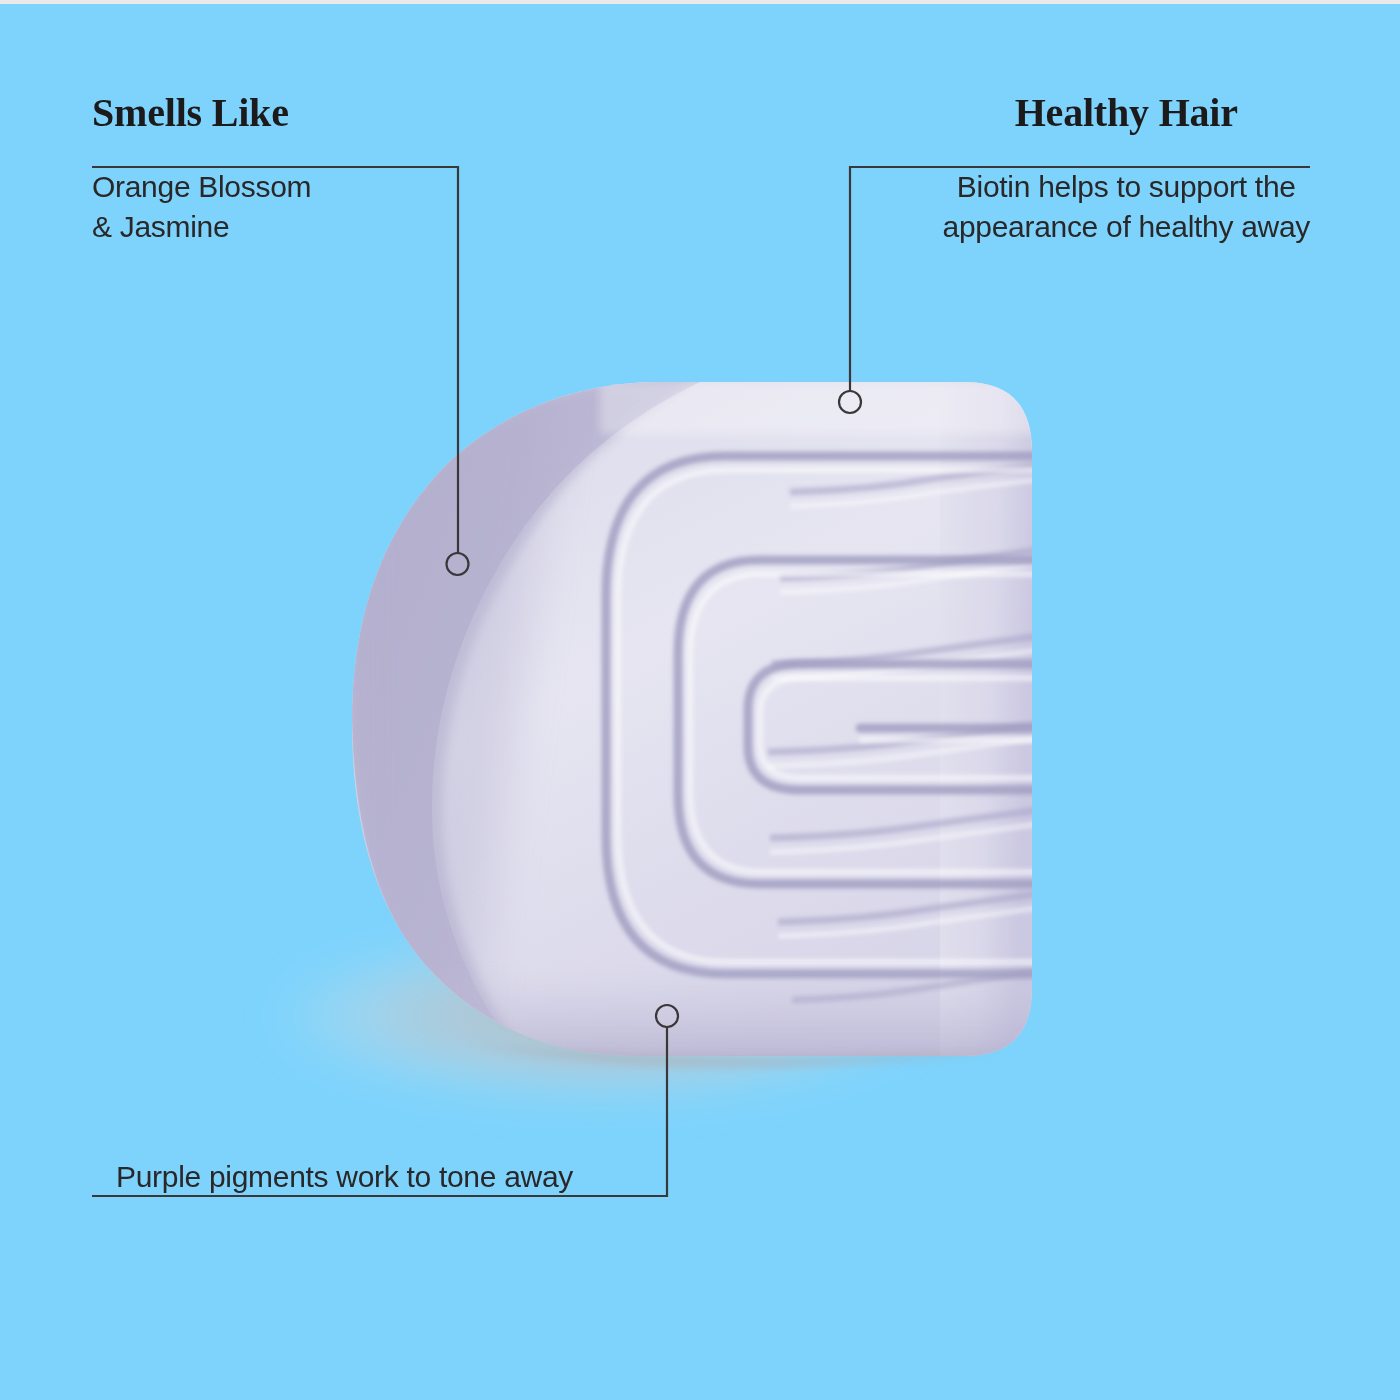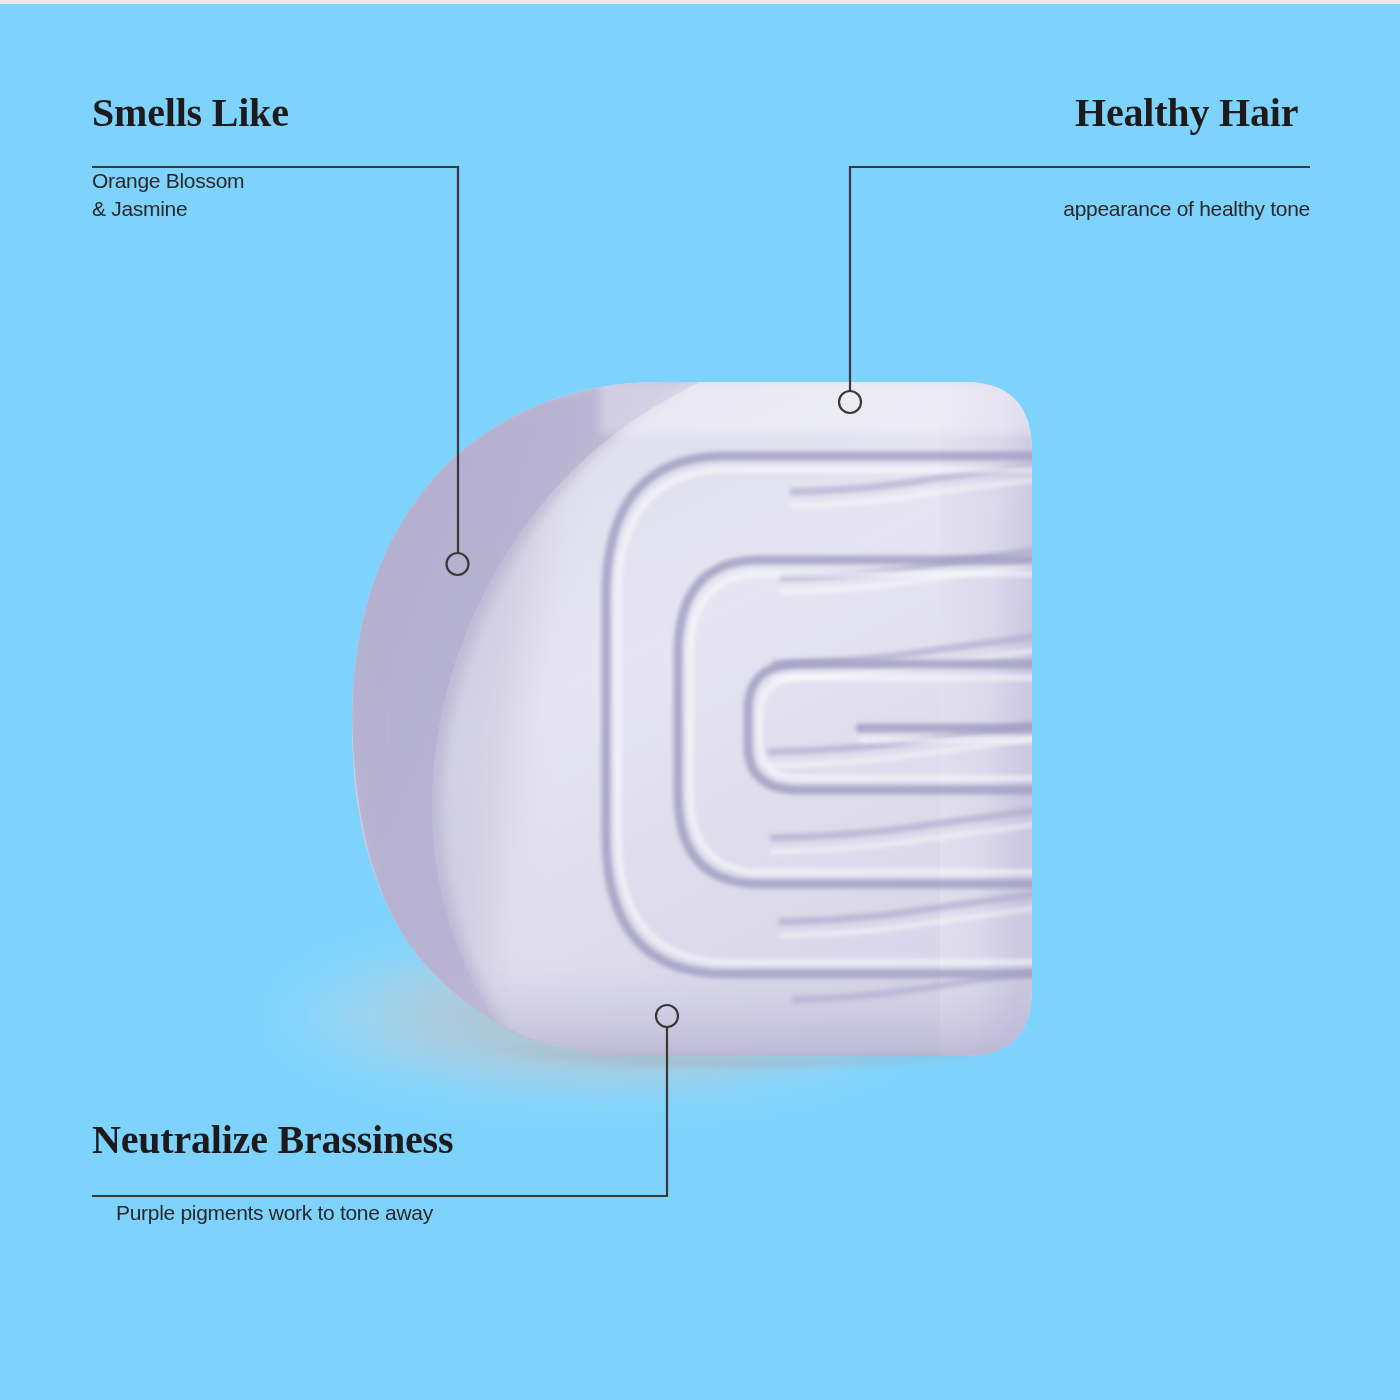--- a/index.html
+++ b/index.html
@@ -40,21 +40,21 @@
     font-weight: bold;
     font-size: 40px;
     line-height: 1.05;
     color: #1c1a1b;
     letter-spacing: -0.2px;
     margin: 0;
     white-space: nowrap;
   }
   .callout-body {
     font-family: "Liberation Sans", sans-serif;
-    font-size: 21px;
+    font-size: 30px;
     line-height: 1.33;
     color: #2a2728;
     margin: 0;
     letter-spacing: -0.3px;
   }
 
   #callout-smells {
     left: 92px;
     top: 88px;
     text-align: left;
@@ -282,25 +282,24 @@
     <h2 class="callout-heading">Smells Like</h2>
     <p class="callout-body">
       <span>Orange Blossom</span><br>
       <span>&amp; Jasmine</span>
     </p>
   </div>
 
   <div class="callout" id="callout-healthy">
     <h2 class="callout-heading">Healthy Hair</h2>
     <p class="callout-body">
-      <br>
-      <span>appearance of healthy tone</span>
+      <span>Biotin helps to support the</span><br>
+      <span>appearance of healthy away</span>
     </p>
   </div>
 
   <div class="callout" id="callout-brass">
-    <h2 class="callout-heading">Neutralize Brassiness</h2>
     <p class="callout-body">
       <span>Purple pigments work to tone away</span><br>
     </p>
   </div>
 
 </div>
 
 </body></html>

